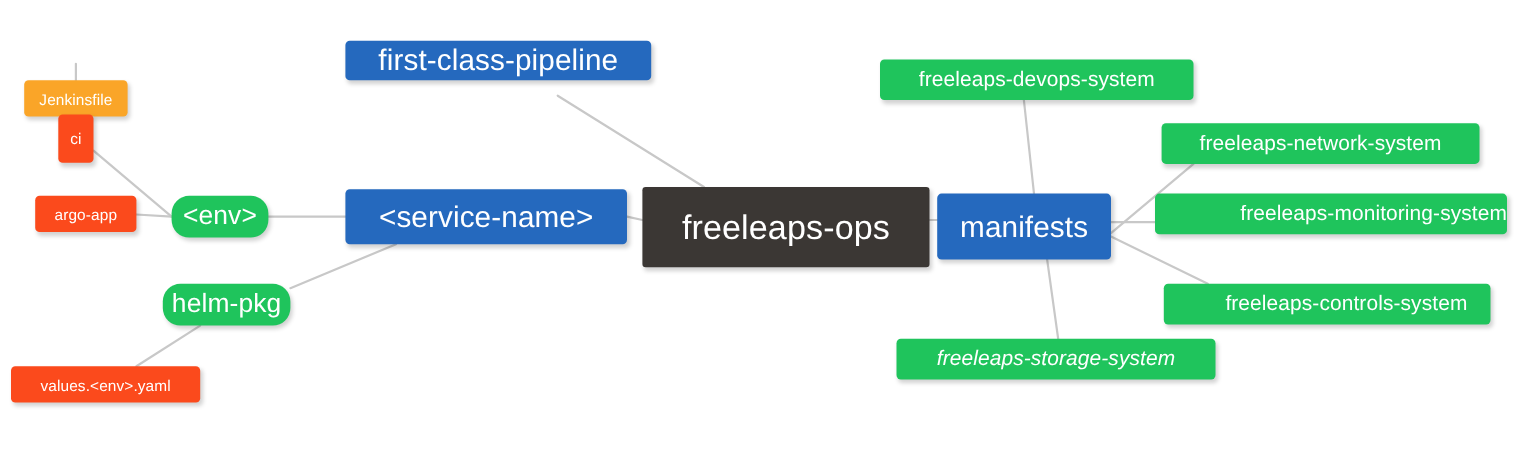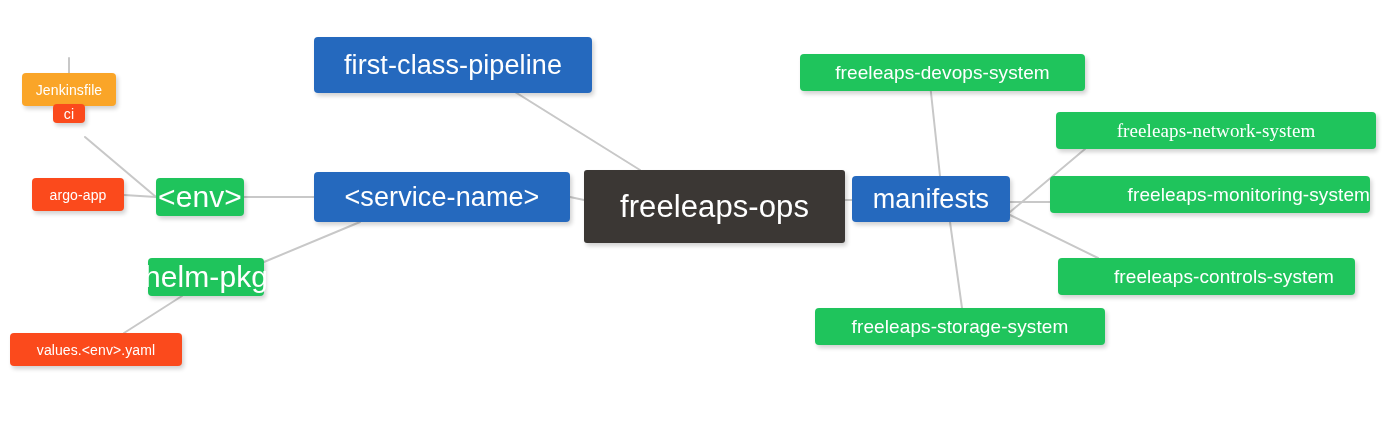--- a/index.html
+++ b/index.html
@@ -40,21 +40,21 @@
     line-height: 1;
   }
   .n-root      { background: #3b3734; border-radius: 3px; }
   .n-blue      { background: #2569be; }
   .n-green     { background: #1fc45c; }
   .n-red       { background: #fb4a1c; }
   .n-orange    { background: #faa528; margin-top: 48px; }
 
   .sz-root   { font-size: 31px; }
   .sz-lg     { font-size: 27px; }
-  .sz-md     { font-size: 30px; }
+  .sz-md     { font-size: 24px; border-radius: 16px; }
   .sz-sm     { font-size: 19px; }
   .sz-xs     { font-size: 14px; }
 </style>
 </head>
 <body>
 
 <div id="canvas">
   <svg id="edges" viewBox="0 0 1390 421" preserveAspectRatio="none" xmlns="http://www.w3.org/2000/svg">
       <line x1="69" y1="58" x2="69" y2="104" stroke="#c8c8c8" stroke-width="2" stroke-linecap="round"></line>
       <line x1="85" y1="137" x2="156" y2="197" stroke="#c8c8c8" stroke-width="2" stroke-linecap="round"></line>
@@ -68,56 +68,56 @@
       <line x1="928" y1="65" x2="940" y2="176" stroke="#c8c8c8" stroke-width="2" stroke-linecap="round"></line>
       <line x1="1010" y1="212" x2="1085" y2="149" stroke="#c8c8c8" stroke-width="2" stroke-linecap="round"></line>
       <line x1="1010" y1="202" x2="1050" y2="202" stroke="#c8c8c8" stroke-width="2" stroke-linecap="round"></line>
       <line x1="1010" y1="215" x2="1098" y2="258" stroke="#c8c8c8" stroke-width="2" stroke-linecap="round"></line>
       <line x1="950" y1="222" x2="962" y2="308" stroke="#c8c8c8" stroke-width="2" stroke-linecap="round"></line>
     </svg>
   <div id="nodes">
       <div class="node n-orange sz-xs" style="left: 22px; top: 25px; width: 94px; height: 33px;">
         <span>Jenkinsfile</span>
       </div>
-      <div class="node n-red sz-xs" style="left: 53px; top: 104px; width: 32px; height: 19px;">
+      <div class="node n-red sz-xs" style="left: 53px; top: 104px; width: 32px; height: 44px;">
         <span>ci</span>
       </div>
       <div class="node n-red sz-xs" style="left: 32px; top: 178px; width: 92px; height: 33px;">
         <span>argo-app</span>
       </div>
       <div class="node n-green sz-md" style="left: 156px; top: 178px; width: 88px; height: 38px;">
         <span>&lt;env&gt;</span>
       </div>
       <div class="node n-green sz-md" style="left: 148px; top: 258px; width: 116px; height: 38px; text-align: right;">
         <span>helm-pkg</span>
       </div>
       <div class="node n-red sz-xs" style="left: 10px; top: 333px; width: 172px; height: 33px;">
         <span>values.&lt;env&gt;.yaml</span>
       </div>
-      <div class="node n-blue sz-lg" style="left: 314px; top: 37px; width: 278px; height: 56px;">
+      <div class="node n-blue sz-lg" style="left: 314px; top: 37px; width: 278px; height: 36px;">
         <span>first-class-pipeline</span>
       </div>
       <div class="node n-blue sz-lg" style="left: 314px; top: 172px; width: 256px; height: 50px;">
         <span>&lt;service-name&gt;</span>
       </div>
       <div class="node n-root sz-root" style="left: 584px; top: 170px; width: 261px; height: 73px;">
         <span>freeleaps-ops</span>
       </div>
-      <div class="node n-blue sz-lg" style="left: 852px; top: 176px; width: 158px; height: 46px;">
+      <div class="node n-blue sz-lg" style="left: 852px; top: 176px; width: 158px; height: 60px;">
         <span>manifests</span>
       </div>
       <div class="node n-green sz-sm" style="left: 800px; top: 28px; width: 285px; height: 37px; margin-top: 26px;">
         <span>freeleaps-devops-system</span>
       </div>
-      <div class="node n-green sz-sm" style="left: 1056px; top: 112px; width: 320px; height: 37px; font-family: Liberation Serif, serif;">
+      <div class="node n-green sz-sm" style="left: 1056px; top: 112px; width: 289px; height: 37px;">
         <span>freeleaps-network-system</span>
       </div>
       <div class="node n-green sz-sm" style="left: 1050px; top: 176px; width: 320px; height: 37px; justify-content: flex-end;">
         <span>freeleaps-monitoring-system</span>
       </div>
       <div class="node n-green sz-sm" style="left: 1058px; top: 258px; width: 297px; height: 37px; padding-left: 35px;">
         <span>freeleaps-controls-system</span>
       </div>
-      <div class="node n-green sz-sm" style="left: 815px; top: 308px; width: 290px; height: 37px;">
+      <div class="node n-green sz-sm" style="left: 815px; top: 308px; width: 290px; height: 37px; font-style: italic;">
         <span>freeleaps-storage-system</span>
       </div>
     </div>
 </div>
 
 </body></html>

